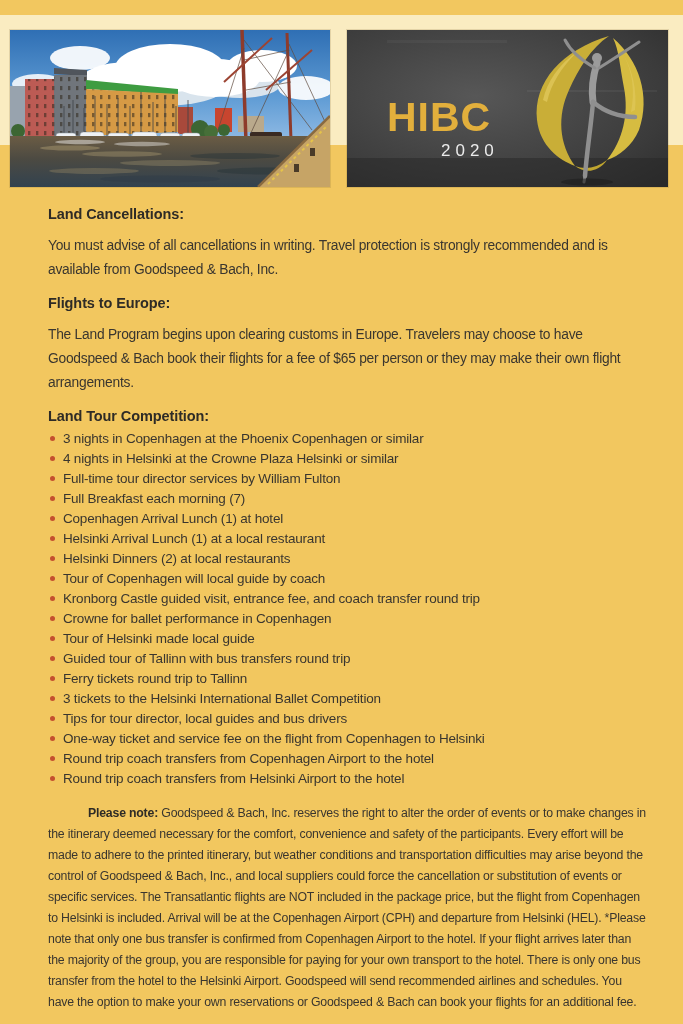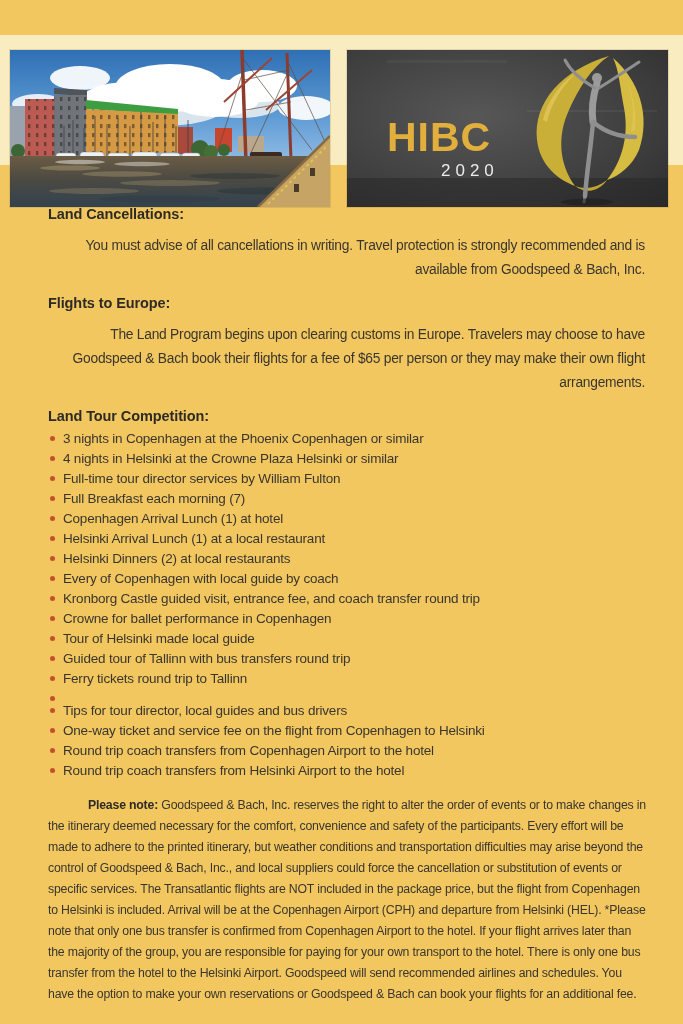--- a/index.html
+++ b/index.html
@@ -3,29 +3,29 @@
 <meta charset="utf-8">
 <style>
   html,body{margin:0;padding:0;}
   body{
     width:683px;height:1024px;
     background:#F2C75F;
     font-family:"Liberation Sans", sans-serif;
     position:relative;overflow:hidden;
     color:#3A362F;
   }
-  .band{position:absolute;left:0;top:15px;width:683px;height:130px;background:#FAECC1;margin-top:20px;}
+  .band{position:absolute;left:0;top:15px;width:683px;height:130px;background:#FAECC1;}
   .photo{position:absolute;top:15px;height:157px;box-shadow:0 0 0 1px rgba(120,100,50,.18);}
   .photo svg{display:block;width:100%;height:100%;}
   .photo-left{left:10px;width:320px;}
   .photo-right{left:347px;width:321px;}
 
   .content{position:absolute;left:48px;top:206px;width:600px;}
   .head{font-size:14.5px;font-weight:bold;color:#2E2B26;margin:0 0 5px 0;letter-spacing:-0.1px;}
-  .body-p{font-size:13.8px;line-height:24px;margin:12px 0 13px 0;letter-spacing:-0.25px;max-width:597px;text-align:right;}
+  .body-p{font-size:13.8px;line-height:24px;margin:12px 0 13px 0;letter-spacing:-0.25px;max-width:597px;}
   ul.inclusions{list-style:none;margin:0 0 14px 0;padding:0;}
   ul.inclusions li{display:flex;align-items:flex-start;line-height:20px;font-size:13.5px;letter-spacing:-0.2px;}
   .dot{width:5px;height:5px;border-radius:50%;background:#C44F2F;margin:7px 8px 0 2px;flex:none;}
   .note{font-size:12.3px;line-height:21px;letter-spacing:-0.2px;margin:4px 0 0 0;max-width:602px;}
   .note strong{color:#2E2B26;padding-left:40px;}
 </style>
 </head>
 <body>
 
 <div>
@@ -225,21 +225,21 @@
             <span>Helsinki Arrival Lunch (1) at a local restaurant</span>
           </li>
 
           <li>
             <span class="dot"></span>
             <span>Helsinki Dinners (2) at local restaurants</span>
           </li>
 
           <li>
             <span class="dot"></span>
-            <span>Every of Copenhagen with local guide by coach</span>
+            <span>Tour of Copenhagen will local guide by coach</span>
           </li>
 
           <li>
             <span class="dot"></span>
             <span>Kronborg Castle guided visit, entrance fee, and coach transfer round trip</span>
           </li>
 
 
           <li>
             <span class="dot"></span>
@@ -256,20 +256,21 @@
             <span>Guided tour of Tallinn with bus transfers round trip</span>
           </li>
 
           <li>
             <span class="dot"></span>
             <span>Ferry tickets round trip to Tallinn</span>
           </li>
 
           <li>
             <span class="dot"></span>
+            <span>3 tickets to the Helsinki International Ballet Competition</span>
           </li>
 
           <li>
             <span class="dot"></span>
             <span>Tips for tour director, local guides and bus drivers</span>
           </li>
 
           <li>
             <span class="dot"></span>
             <span>One-way ticket and service fee on the flight from Copenhagen to Helsinki</span>

